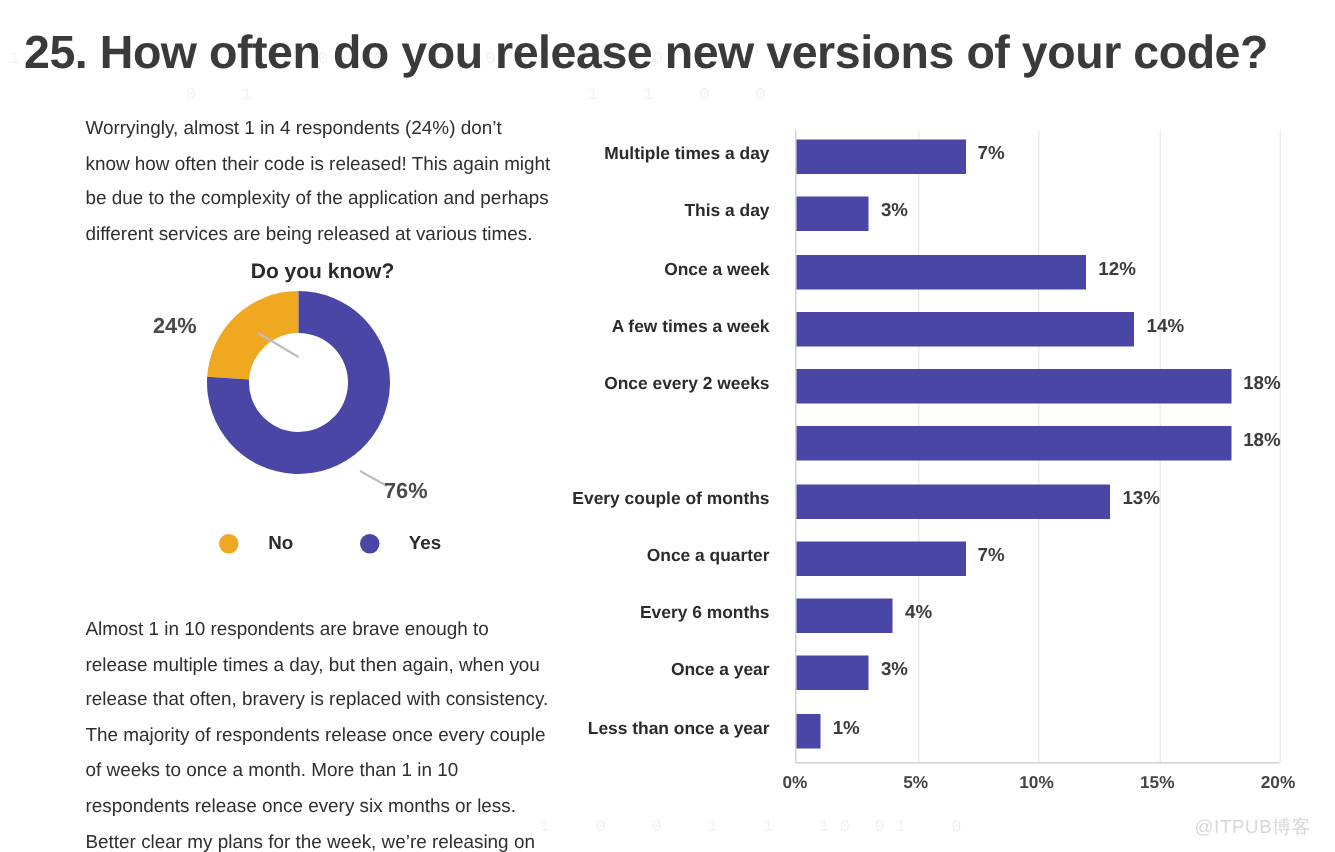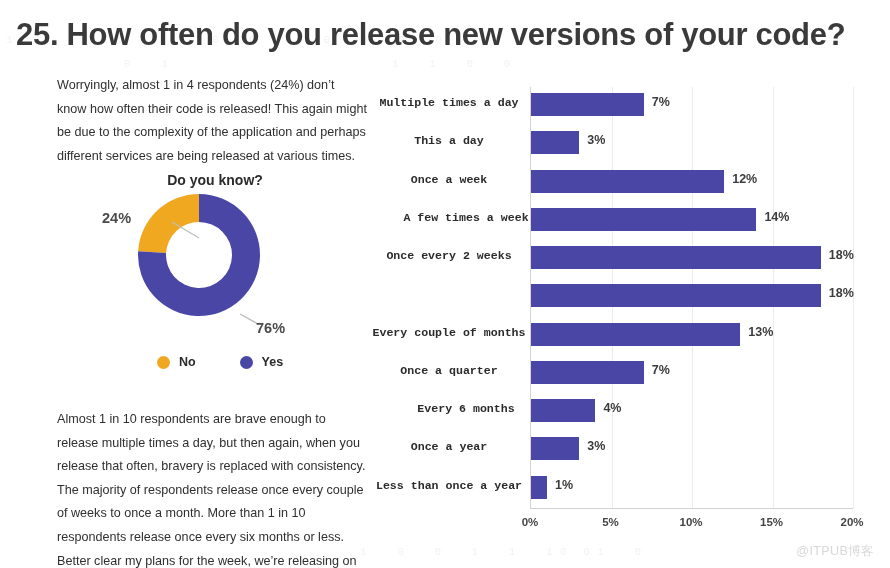--- a/index.html
+++ b/index.html
@@ -103,21 +103,21 @@
   .legend {
     position: absolute;
     left: 20px;
     top: 183px;
     width: 200px;
     display: flex;
     justify-content: center;
     gap: 44px;
     align-items: center;
   }
-  .legend-item { display: flex; align-items: center; gap: 9px; }
+  .legend-item { display: flex; align-items: center; gap: 20px; }
   .legend-dot { width: 13px; height: 13px; border-radius: 50%; display: block; }
   .legend-text { font-size: 12.5px; font-weight: bold; color: #2b2b2b; }
 
   
   .bar-chart {
     position: absolute;
     left: 396px;
     top: 84px;
     width: 480px;
     height: 455px;
@@ -155,29 +155,28 @@
   .bar-val {
     position: absolute;
     top: 8px;
     font-size: 12.5px;
     font-weight: bold;
     color: #3c3c3c;
     white-space: nowrap;
   }
   .cat-label {
     position: absolute;
-    right: 314px;
+    right: 340px;
     top: 9px;
     width: 180px;
-    text-align: center;
+    text-align: right;
     font-size: 11.6px;
     font-weight: bold;
     color: #2b2b2b;
     white-space: nowrap;
-    font-family: Liberation Mono, monospace;
   }
   .xtick {
     position: absolute;
     top: 432px;
     font-size: 11.5px;
     font-weight: bold;
     color: #454545;
     transform: translateX(-50%);
     white-space: nowrap;
   }
@@ -259,21 +258,21 @@
         <div class="row" style="top: 38.2727px;">
           <div class="cat-label">This a day</div>
           <div class="bar" style="width: 48.3px; background: rgb(74, 70, 165);"></div>
           <div class="bar-val" style="left: 56.3px;">3%</div>
         </div>
         <div class="row" style="top: 76.5455px;">
           <div class="cat-label">Once a week</div>
           <div class="bar" style="width: 193.2px; background: rgb(74, 70, 165);"></div>
           <div class="bar-val" style="left: 201.2px;">12%</div>
         </div>
-        <div class="row" style="top: 114.818px; padding-left: 17px;">
+        <div class="row" style="top: 114.818px;">
           <div class="cat-label">A few times a week</div>
           <div class="bar" style="width: 225.4px; background: rgb(74, 70, 165);"></div>
           <div class="bar-val" style="left: 233.4px;">14%</div>
         </div>
         <div class="row" style="top: 153.091px;">
           <div class="cat-label">Once every 2 weeks</div>
           <div class="bar" style="width: 289.8px; background: rgb(74, 70, 165);"></div>
           <div class="bar-val" style="left: 297.8px;">18%</div>
         </div>
         <div class="row" style="top: 191.364px;">
@@ -283,21 +282,21 @@
         <div class="row" style="top: 229.636px;">
           <div class="cat-label">Every couple of months</div>
           <div class="bar" style="width: 209.3px; background: rgb(74, 70, 165);"></div>
           <div class="bar-val" style="left: 217.3px;">13%</div>
         </div>
         <div class="row" style="top: 267.909px;">
           <div class="cat-label">Once a quarter</div>
           <div class="bar" style="width: 112.7px; background: rgb(74, 70, 165);"></div>
           <div class="bar-val" style="left: 120.7px;">7%</div>
         </div>
-        <div class="row" style="top: 306.182px; padding-left: 17px;">
+        <div class="row" style="top: 306.182px;">
           <div class="cat-label">Every 6 months</div>
           <div class="bar" style="width: 64.4px; background: rgb(74, 70, 165);"></div>
           <div class="bar-val" style="left: 72.4px;">4%</div>
         </div>
         <div class="row" style="top: 344.455px;">
           <div class="cat-label">Once a year</div>
           <div class="bar" style="width: 48.3px; background: rgb(74, 70, 165);"></div>
           <div class="bar-val" style="left: 56.3px;">3%</div>
         </div>
         <div class="row" style="top: 382.727px;">

